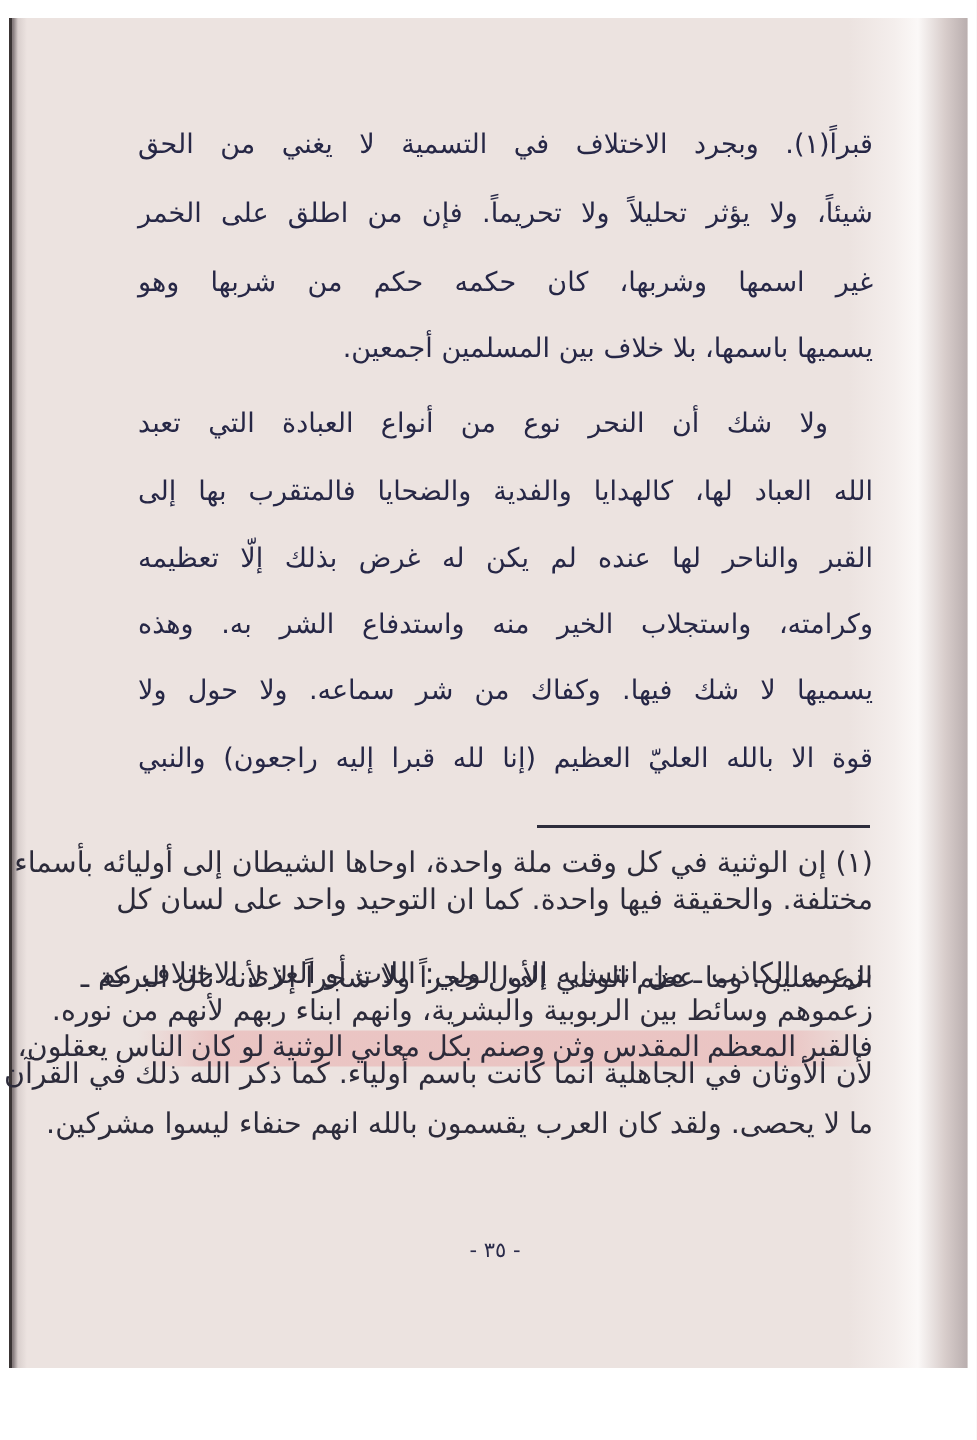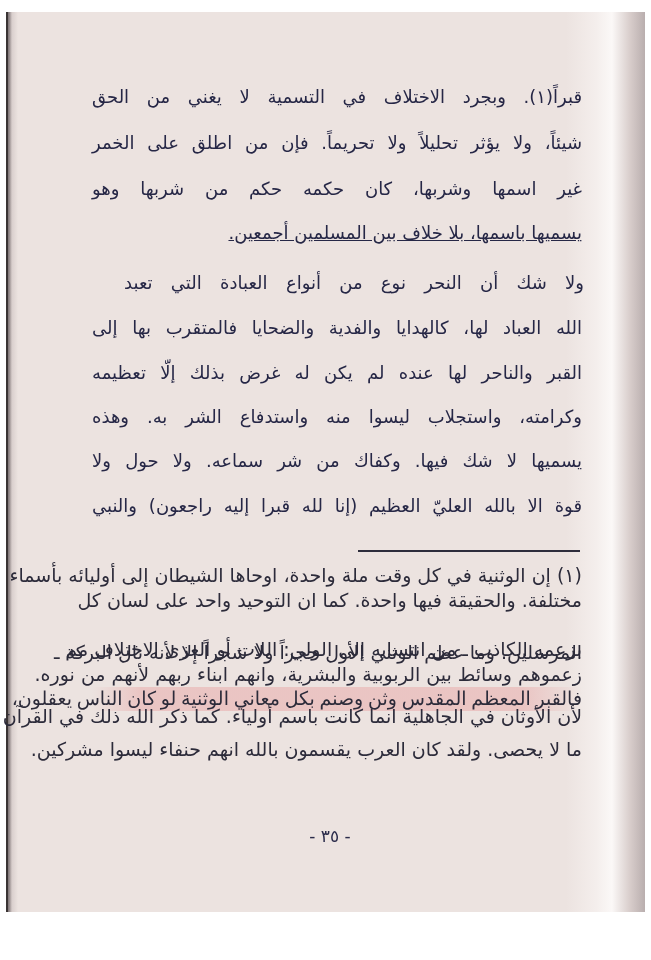--- a/index.html
+++ b/index.html
@@ -13,55 +13,55 @@
   .page::before {
     content: ""; position: absolute; left: 0; top: 0; width: 8px; height: 100%;
     border-left: 2px solid #3a3434; box-sizing: border-box;
   }
   .main-line {
     position: absolute; left: 92px; width: 490px; height: 34px;
     direction: rtl; font-family: "DejaVu Sans", sans-serif;
     font-size: 18px; color: #262746; white-space: nowrap;
     text-align: justify; text-align-last: justify; line-height: 34px;
   }
-  .main-line.last { text-align-last: right; text-decoration: underline; }
-  .main-line.indent { padding-right: 30px; width: 460px; margin-left: 32px; }
+  .main-line.last { text-align-last: right; }
+  .main-line.indent { padding-right: 30px; width: 460px; }
   .fn-line {
     position: absolute; left: 92px; width: 490px; height: 24px;
     direction: rtl; font-family: "DejaVu Sans", sans-serif;
     font-size: 19px; color: #2c2b3a; white-space: nowrap;
     text-align: justify; text-align-last: justify; line-height: 24px;
   }
   .fn-line.last { text-align-last: right; }
   .fn-line.highlight { background: linear-gradient(to right, rgba(230,150,150,0.0), rgba(232,160,160,0.45) 10%, rgba(232,160,160,0.45) 88%, rgba(232,160,160,0)); font-family: Liberation Serif, serif; }
   .separator {
     position: absolute; left: 358px; top: 550px; width: 222px; height: 2px;
     background: #2e2d3c;
   }
   .page-number {
     position: absolute; left: 280px; top: 826px; width: 100px; text-align: center;
-    direction: rtl; font-family: "DejaVu Sans", sans-serif; font-size: 17px; color: #2a2b4a;
+    direction: rtl; font-family: "DejaVu Sans", sans-serif; font-size: 14px; color: #2a2b4a;
   }
 </style>
 </head>
 <body>
 
 <div class="page">
 </div>
 
 <div>
   <div class="main-line" style="top:80px">قبراً(١). وبجرد الاختلاف في التسمية لا يغني من الحق</div>
   <div class="main-line" style="top:126px">شيئاً، ولا يؤثر تحليلاً ولا تحريماً. فإن من اطلق على الخمر</div>
   <div class="main-line" style="top:172px">غير اسمها وشربها، كان حكمه حكم من شربها وهو</div>
   <div class="main-line last" style="top:216px">يسميها باسمها، بلا خلاف بين المسلمين أجمعين.</div>
 
   <div class="main-line indent" style="top:266px">ولا شك أن النحر نوع من أنواع العبادة التي تعبد</div>
   <div class="main-line" style="top:311px">الله العباد لها، كالهدايا والفدية والضحايا فالمتقرب بها إلى</div>
   <div class="main-line" style="top:356px">القبر والناحر لها عنده لم يكن له غرض بذلك إلّا تعظيمه</div>
-  <div class="main-line" style="top:400px">وكرامته، واستجلاب ليسوا منه واستدفاع الشر به. وهذه</div>
+  <div class="main-line" style="top:400px">وكرامته، واستجلاب الخير منه واستدفاع الشر به. وهذه</div>
   <div class="main-line" style="top:444px">يسميها لا شك فيها. وكفاك من شر سماعه. ولا حول ولا</div>
   <div class="main-line" style="top:489px">قوة الا بالله العليّ العظيم (إنا لله قبرا إليه راجعون) والنبي</div>
 </div>
 
 <div class="separator"></div>
 
 <div>
   <div class="fn-line" style="top:563px">(١) إن الوثنية في كل وقت ملة واحدة، اوحاها الشيطان إلى أوليائه بأسماء</div>
   <div class="fn-line" style="top:588px">مختلفة. والحقيقة فيها واحدة. كما ان التوحيد واحد على لسان كل</div>
   <div class="fn-line" style="top:640px">المرسلين. وما عظم الوثني الأول حجراً ولا شجراً إلا لأنه نال البركة ـ</div>

